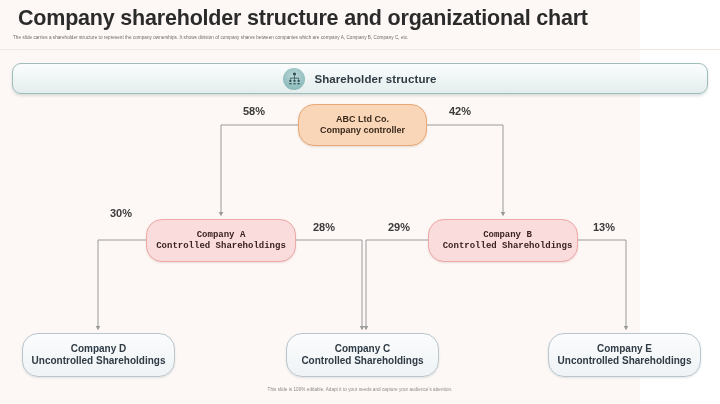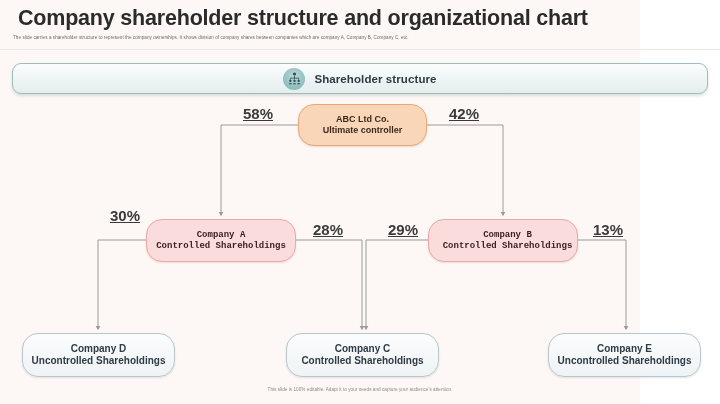--- a/index.html
+++ b/index.html
@@ -120,26 +120,25 @@
     font-size: 10px;
     box-shadow: 0 1px 2px rgba(120,135,145,0.22);
   }
   .node-d { left: 22px;  top: 333px; }
   .node-c { left: 286px; top: 333px; }
   .node-e { left: 548px; top: 333px; }
 
   
   .pct {
     position: absolute;
-    font-size: 15px;
+    font-size: 11px;
     font-weight: 700;
     color: #3a3a3a;
     z-index: 4;
     white-space: nowrap;
-    text-decoration: underline;
   }
   .pct-58 { left: 243px; top: 105px; }
   .pct-42 { left: 449px; top: 105px; }
   .pct-30 { left: 110px; top: 207px; }
   .pct-28 { left: 313px; top: 221px; }
   .pct-29 { left: 388px; top: 221px; }
   .pct-13 { left: 593px; top: 221px; }
 
   
   .footer {
@@ -197,21 +196,21 @@
       <path d="M296,240 H362 V329"></path>
 
       <path d="M428,240 H366 V329"></path>
 
       <path d="M578,240 H626 V329"></path>
     </g>
   </svg>
 
   <div class="node node-root">
     <span class="l1">ABC Ltd Co.</span>
-    <span class="l2">Ultimate controller</span>
+    <span class="l2">Company controller</span>
   </div>
 
   <div class="node node-mid node-a">
     <span class="l1">Company A</span>
     <span class="l2">Controlled Shareholdings</span>
   </div>
 
   <div class="node node-mid node-b">
     <span class="l1">Company B</span>
     <span class="l2">Controlled Shareholdings</span>

